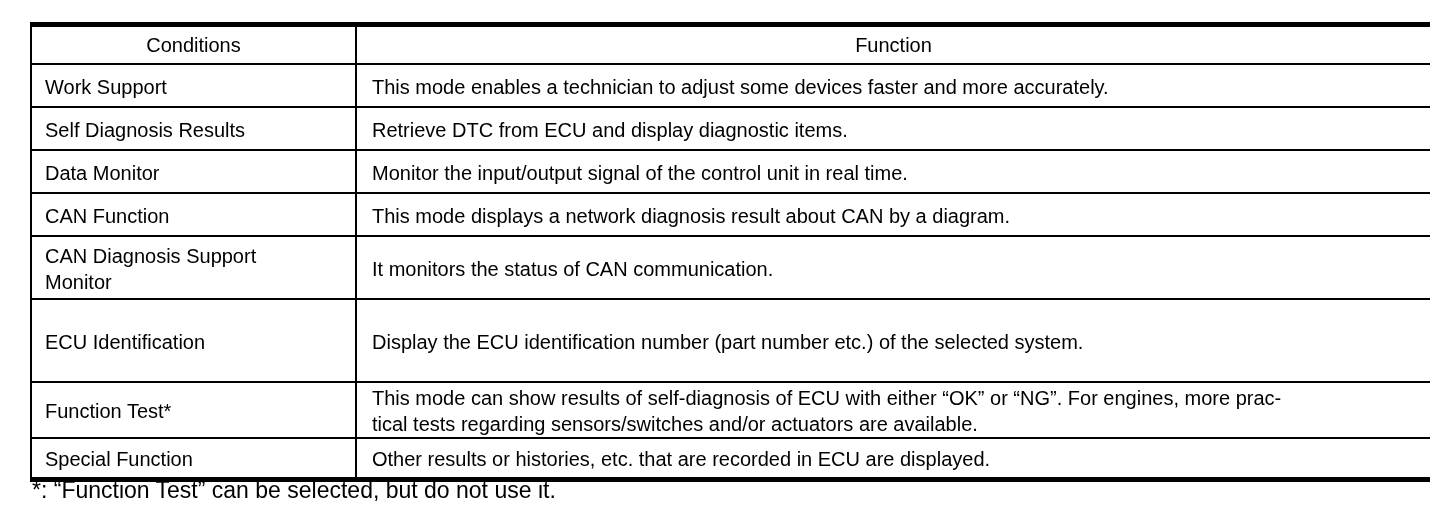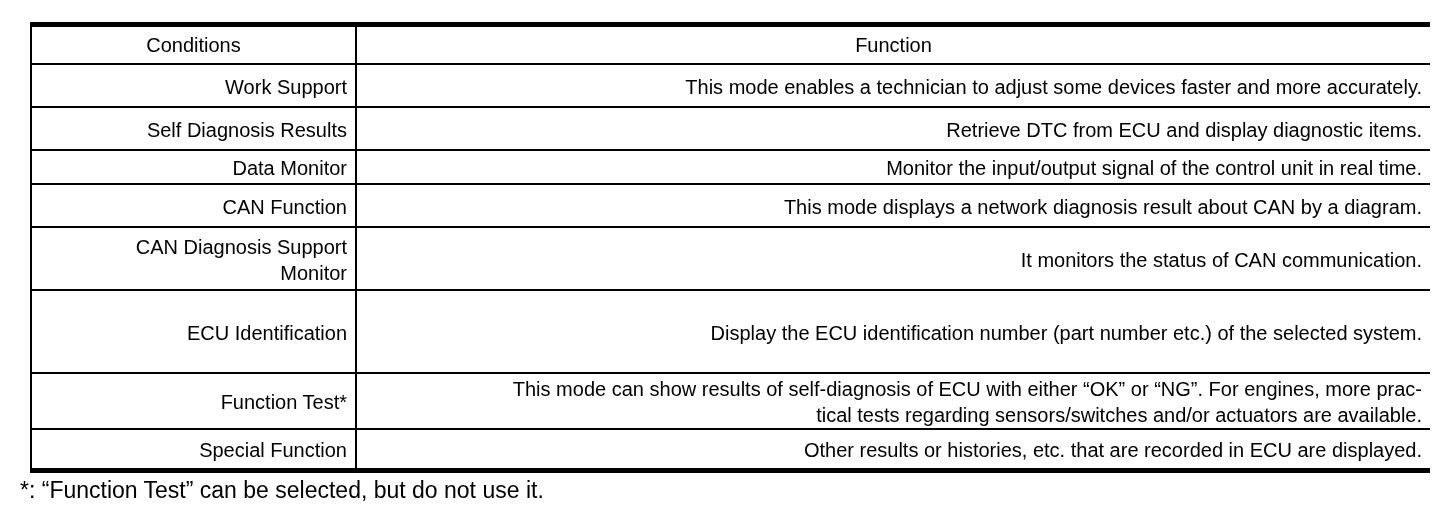--- a/index.html
+++ b/index.html
@@ -29,44 +29,43 @@
   }
   col.c1 { width: 325px; }
   th, td {
     font-size: 20px;
     font-weight: 400;
     line-height: 1.3;
     vertical-align: middle;
     white-space: pre-line;
     border-top: 2px solid #000;
     padding: 2px 8px 0 13px;
-    text-align: right;
   }
   th:first-child, td:first-child {
     border-right: 2px solid #000;
     margin-left: 8px;
   }
   td:last-child { padding-left: 15px; }
   thead th {
     border-top: none;
     text-align: center;
     height: 36px;
     padding: 0;
   }
   tbody tr:nth-child(1) { height: 43px; }
   tbody tr:nth-child(2) { height: 43px; }
-  tbody tr:nth-child(3) { height: 34px; }
+  tbody tr:nth-child(3) { height: 43px; }
   tbody tr:nth-child(4) { height: 43px; }
   tbody tr:nth-child(5) { height: 63px; }
   tbody tr:nth-child(6) { height: 83px; }
   tbody tr:nth-child(7) { height: 40px; }
   tbody tr:nth-child(8) { height: 41px; }
   .footnote {
     position: absolute;
-    left: 20px;
+    left: 32px;
     top: 476px;
     font-size: 23px;
     line-height: 1.25;
     white-space: pre-line;
   }
 </style>
 </head>
 <body>
 
 <table class="spec">

